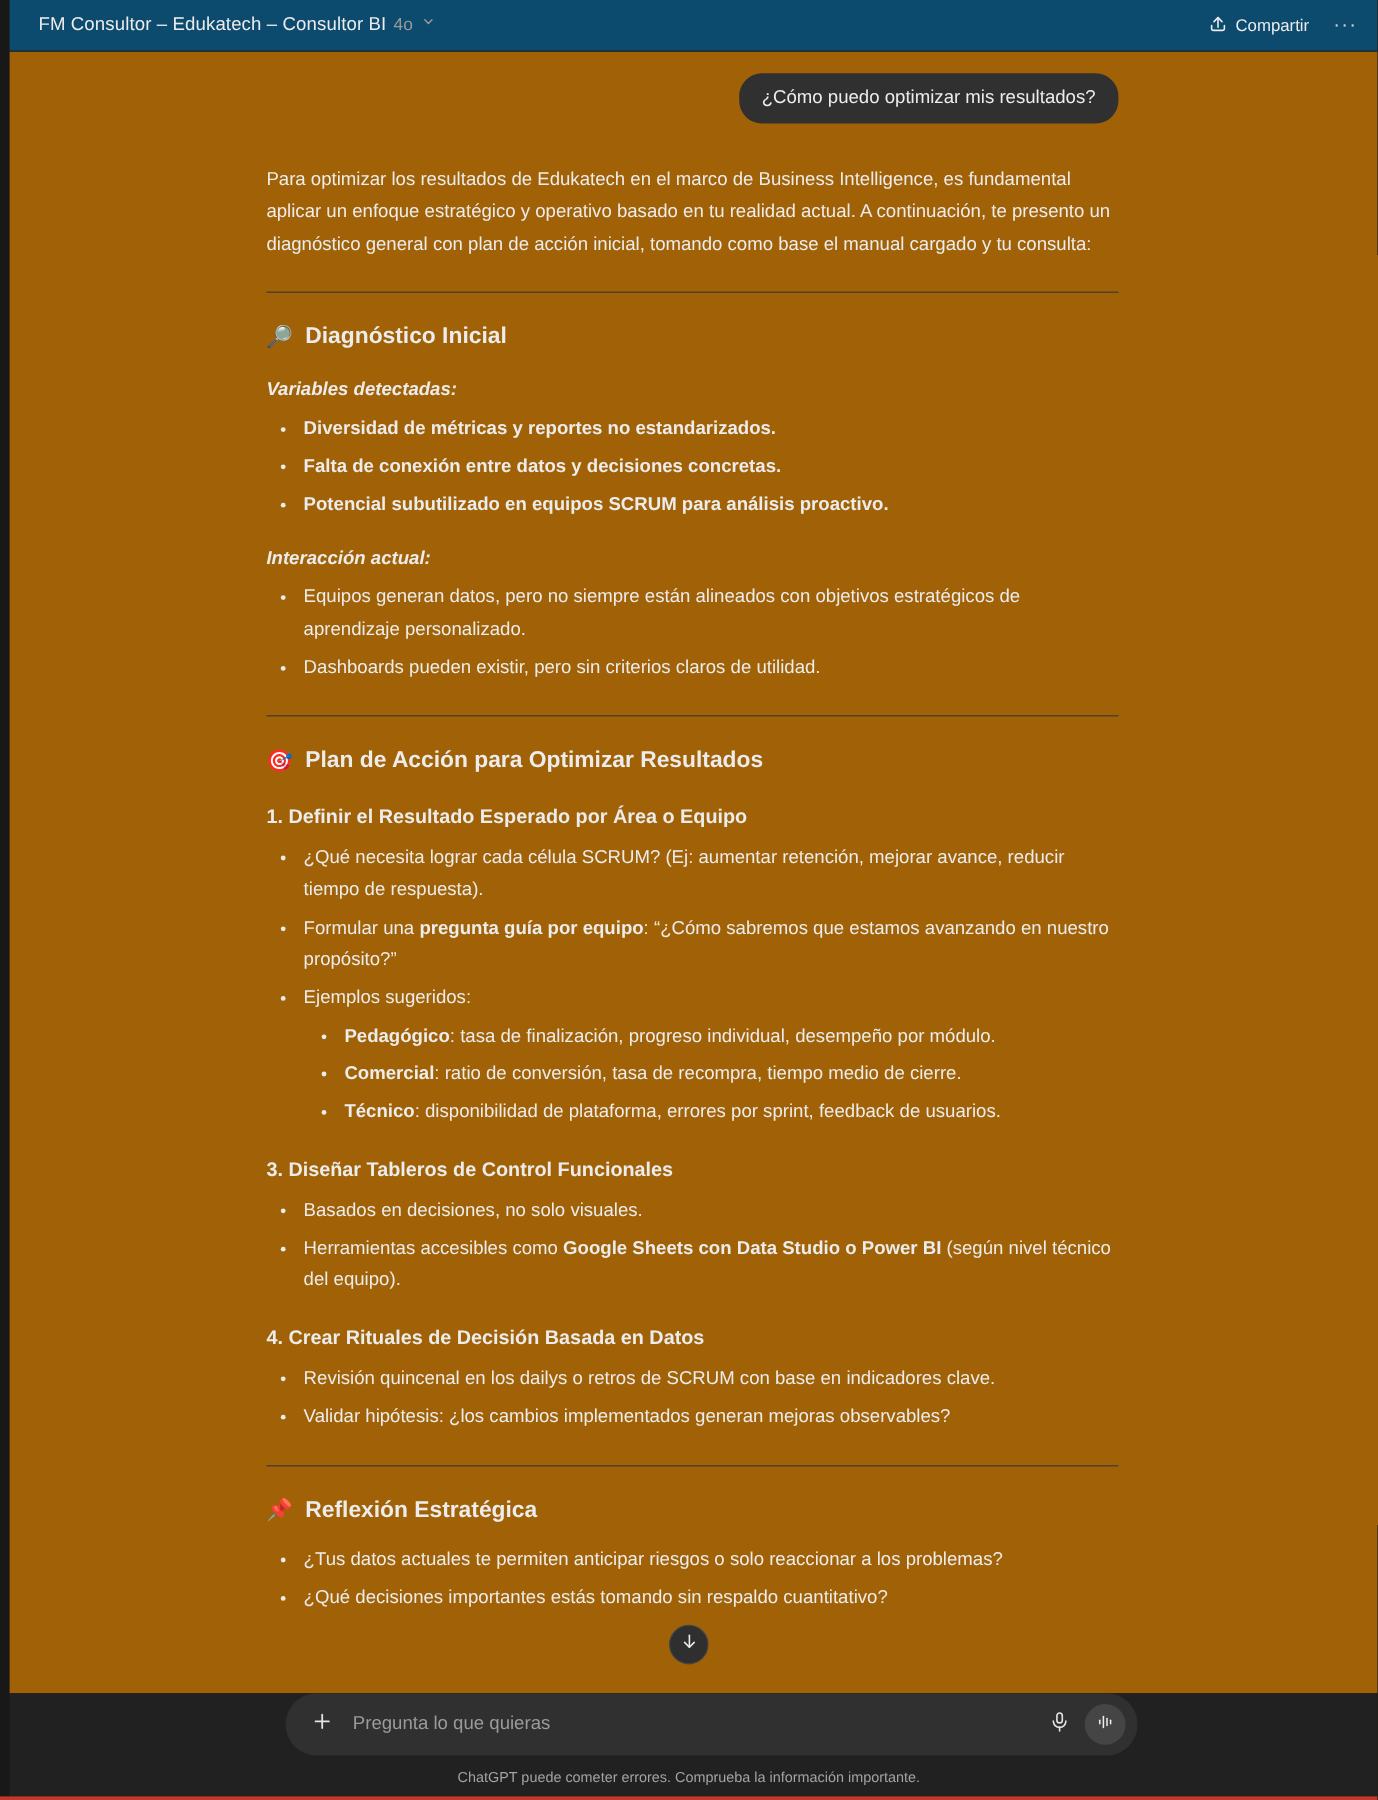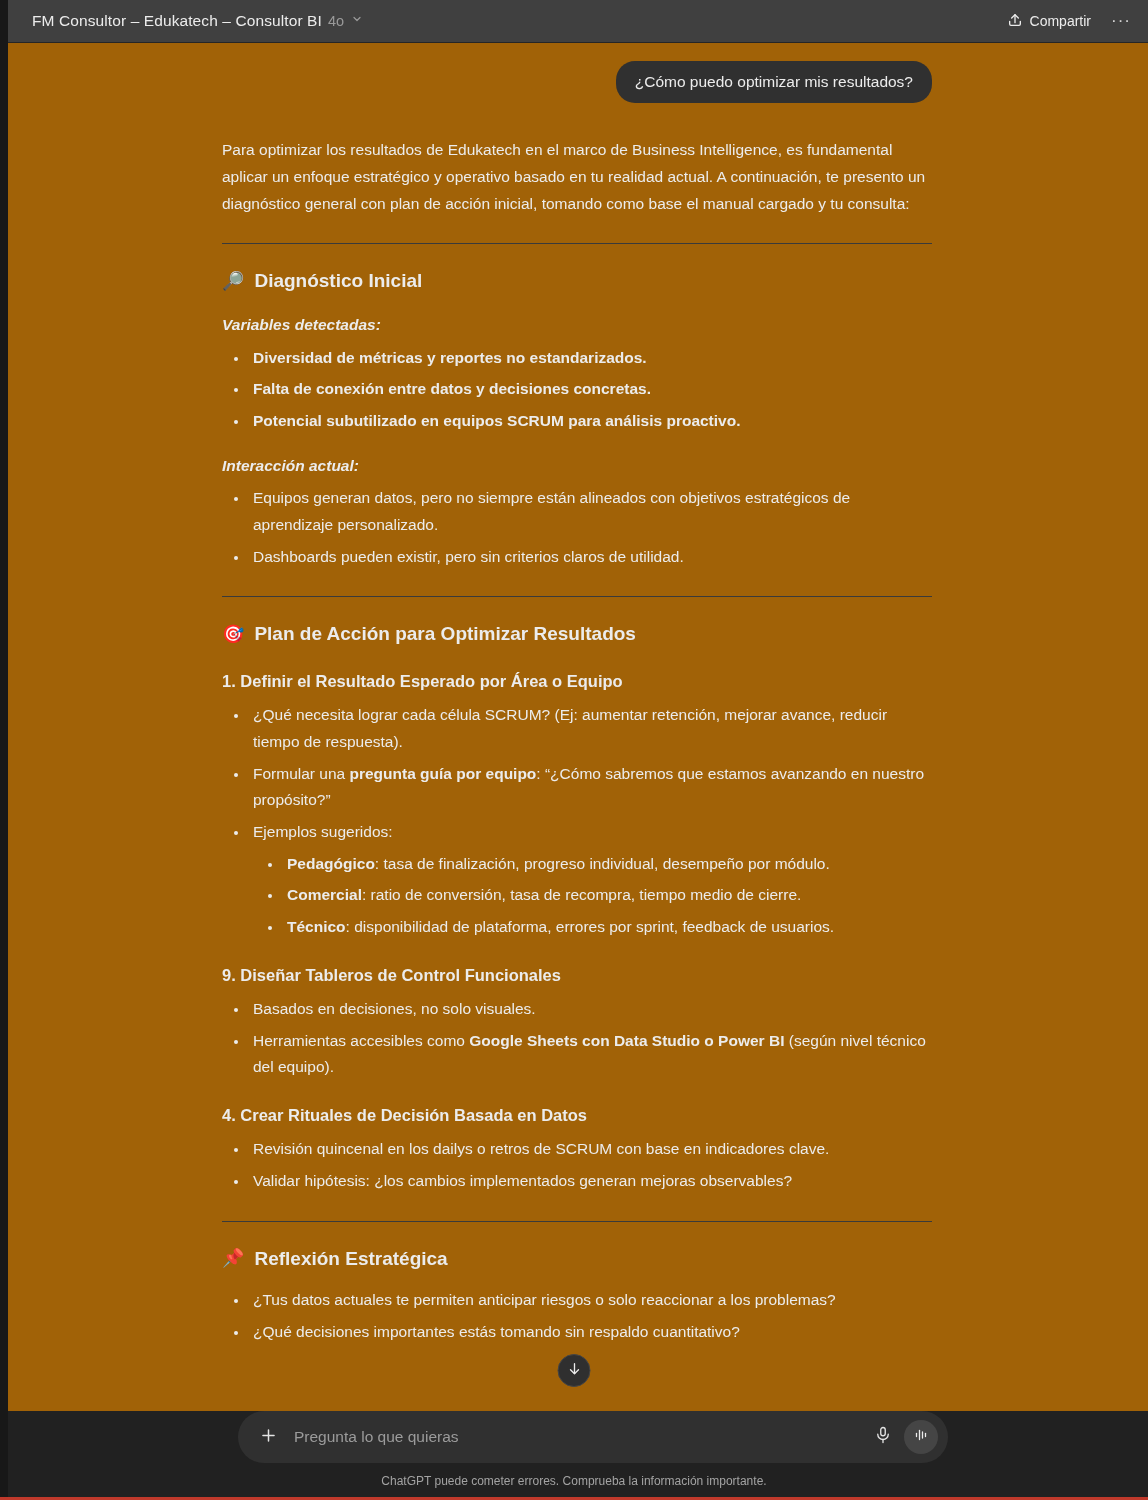--- a/index.html
+++ b/index.html
@@ -39,21 +39,21 @@
     height: 3px;
     background: #c0392b;
     z-index: 40;
   }
 
   
   .topbar {
     position: relative;
     height: 43px;
     flex: 0 0 43px;
-    background: #404040;
+    background: #0c4a6e;
     display: flex;
     align-items: center;
     padding: 0 12px 0 26px;
     border-bottom: 1px solid #262626;
     z-index: 20;
   }
   .conv-title-wrap {
     display: flex;
     align-items: baseline;
     gap: 6px;
@@ -348,21 +348,21 @@
           <li>
             <span>Ejemplos sugeridos:</span>
             <ul class="nested b">
               <li><b>Pedagógico</b><span>: tasa de finalización, progreso individual, desempeño por módulo.</span></li>
               <li><b>Comercial</b><span>: ratio de conversión, tasa de recompra, tiempo medio de cierre.</span></li>
               <li><b>Técnico</b><span>: disponibilidad de plataforma, errores por sprint, feedback de usuarios.</span></li>
             </ul>
           </li>
         </ul>
 
-        <h3 class="numhead">9. Diseñar Tableros de Control Funcionales</h3>
+        <h3 class="numhead">3. Diseñar Tableros de Control Funcionales</h3>
         <ul class="b">
           <li>
             <span>Basados en decisiones, no solo visuales.</span>
           </li>
           <li>
             <span>Herramientas accesibles como </span><b>Google Sheets con Data Studio o Power BI</b><span> (según nivel técnico del equipo).</span>
           </li>
         </ul>
 
         <h3 class="numhead">4. Crear Rituales de Decisión Basada en Datos</h3>

